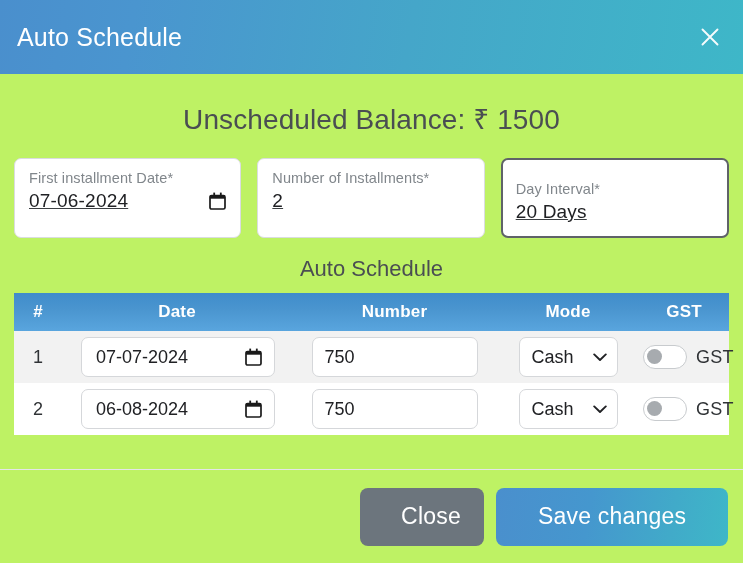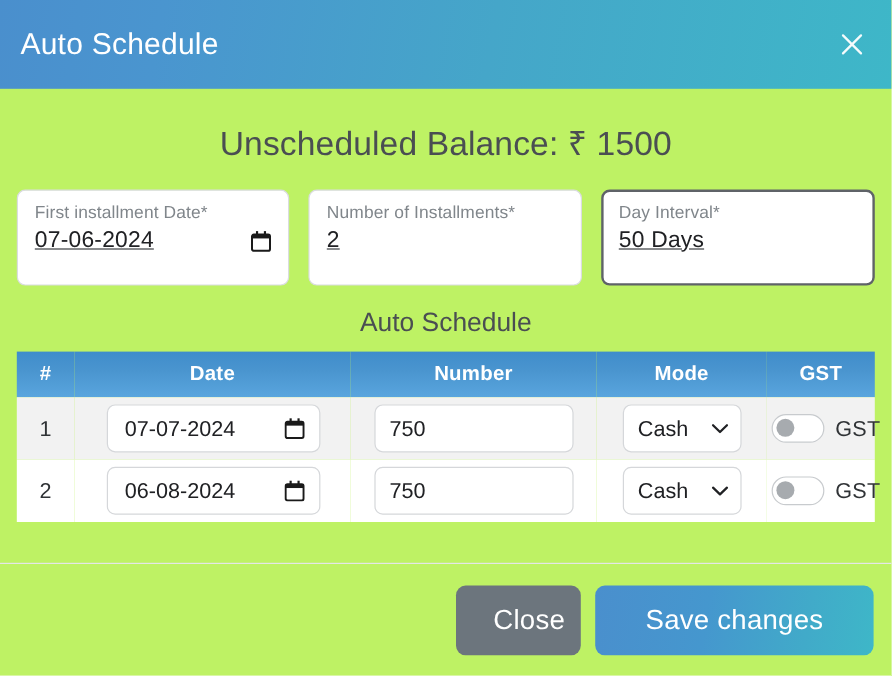--- a/index.html
+++ b/index.html
@@ -82,21 +82,21 @@
     height: 80px;
     border: 1px solid #dadce0;
     border-radius: 7px;
     box-sizing: border-box;
     padding: 10px 14px 0 14px;
     background: #fff;
     position: relative;
   }
   .field.focused {
     border: 2px solid #5f6368;
-    padding-top: 9px;
+    padding-top: 20px;
     padding-left: 13px;
   }
   .field-label {
     font-size: 14.5px;
     color: #80868b;
     line-height: 1.25;
     letter-spacing: .1px;
   }
   .field-value-row {
     display: flex;
@@ -164,21 +164,21 @@
     box-sizing: border-box;
     border: 1px solid #d5d7da;
     border-radius: 7px;
     background: #fff;
     font-family: "Liberation Sans", sans-serif;
     font-size: 18px;
     color: #202124;
     height: 40px;
   }
   .date-inp {
-    width: 178px;
+    width: 194px;
     display: inline-flex;
     align-items: center;
     justify-content: space-between;
     padding: 0 12px 0 14px;
     margin-left: 2px;
   }
   .amt-inp {
     width: 166px;
     display: inline-flex;
     align-items: center;
@@ -244,21 +244,21 @@
     font-size: 23px;
     letter-spacing: .2px;
     cursor: pointer;
     height: 58px;
     display: inline-flex;
     align-items: center;
     justify-content: center;
   }
   .btn-close {
     background: #6c757d;
-    width: 104px;
+    width: 124px;
     padding-left: 24px;
   }
   .btn-save {
     background: linear-gradient(100deg, #4a8fcd 0%, #4597ce 40%, #41aac9 75%, #3eb7c8 100%);
     width: 232px;
   }
 </style>
 </head>
 <body>
 
@@ -297,21 +297,21 @@
       <div class="field">
         <div class="field-label">Number of Installments*</div>
         <div class="field-value-row">
           <span class="field-value">2</span>
         </div>
       </div>
 
       <div class="field focused">
         <div class="field-label">Day Interval*</div>
         <div class="field-value-row">
-          <span class="field-value">50 Days</span>
+          <span class="field-value">20 Days</span>
         </div>
       </div>
 
     </div>
 
     <div class="sub-title">Auto Schedule</div>
 
     <table class="sched-table">
       <colgroup>
         <col class="col-num">

